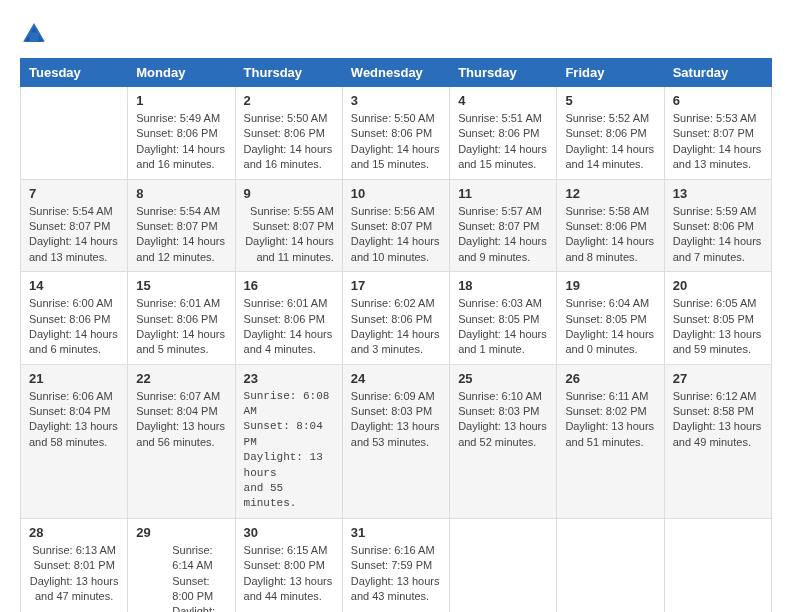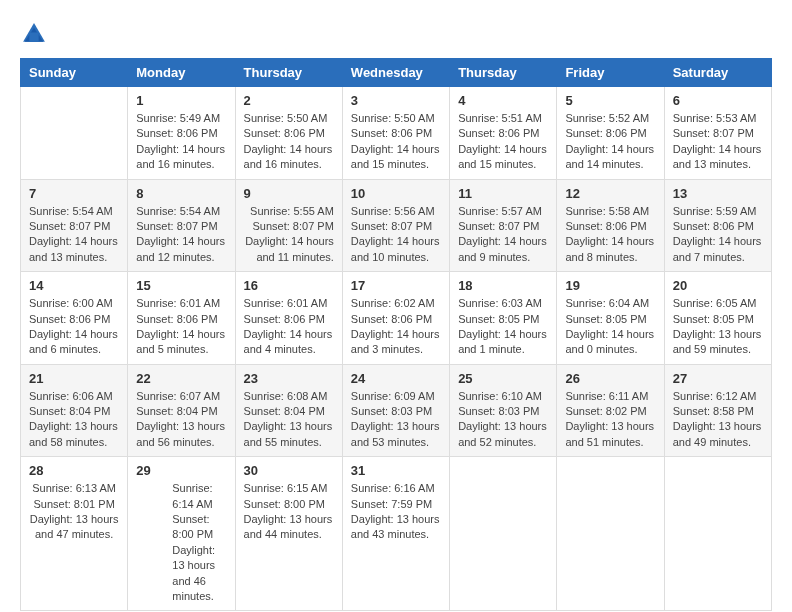--- a/index.html
+++ b/index.html
@@ -101,21 +101,21 @@
   </div>
   <div class="title-block">
     <div class="month-title"></div>
     <div class="location"></div>
   </div>
 </div>
 
 <table>
   <thead>
     <tr>
-      <th>Sunday</th>
+      <th>Tuesday</th>
       <th>Monday</th>
       <th>Thursday</th>
       <th>Wednesday</th>
       <th>Thursday</th>
       <th>Friday</th>
       <th>Saturday</th>
     </tr>
   </thead>
   <tbody id="calendar-body">
   <tr>
@@ -275,21 +275,21 @@
         </td>
         <td>
           <span class="day-number">22</span>
           <div class="day-info" style="white-space: pre-line;">Sunrise: 6:07 AM
 Sunset: 8:04 PM
 Daylight: 13 hours
 and 56 minutes.</div>
         </td>
         <td>
           <span class="day-number">23</span>
-          <div class="day-info" style="white-space: pre-line;">Sunrise: 6:08 AM
+          <div class="day-info" style="white-space: pre-line; font-family: Liberation Mono, monospace;">Sunrise: 6:08 AM
 Sunset: 8:04 PM
 Daylight: 13 hours
 and 55 minutes.</div>
         </td>
         <td>
           <span class="day-number">24</span>
           <div class="day-info" style="white-space: pre-line;">Sunrise: 6:09 AM
 Sunset: 8:03 PM
 Daylight: 13 hours
 and 53 minutes.</div>

